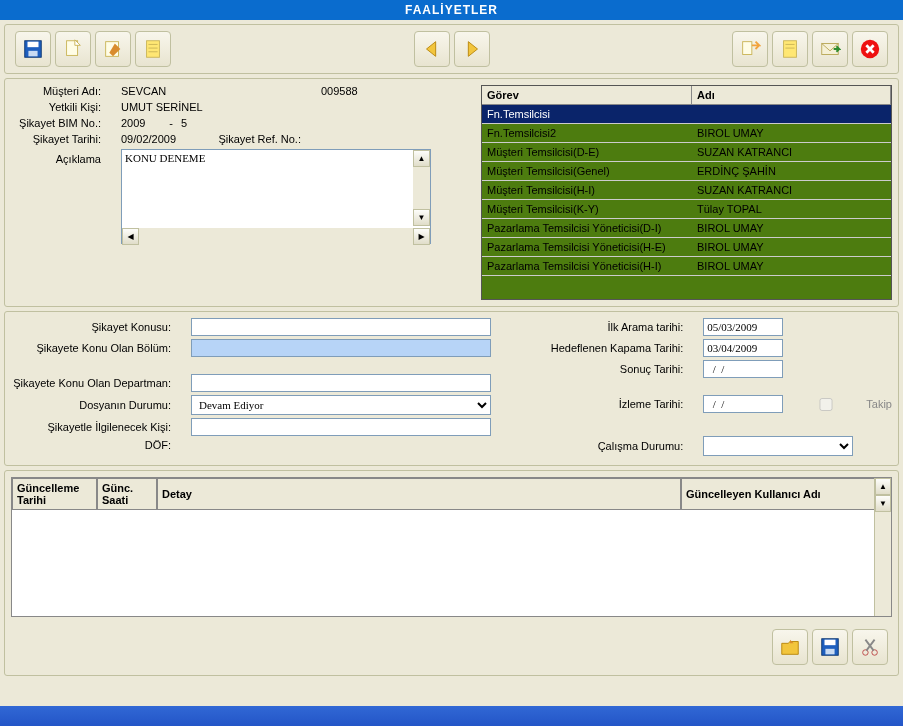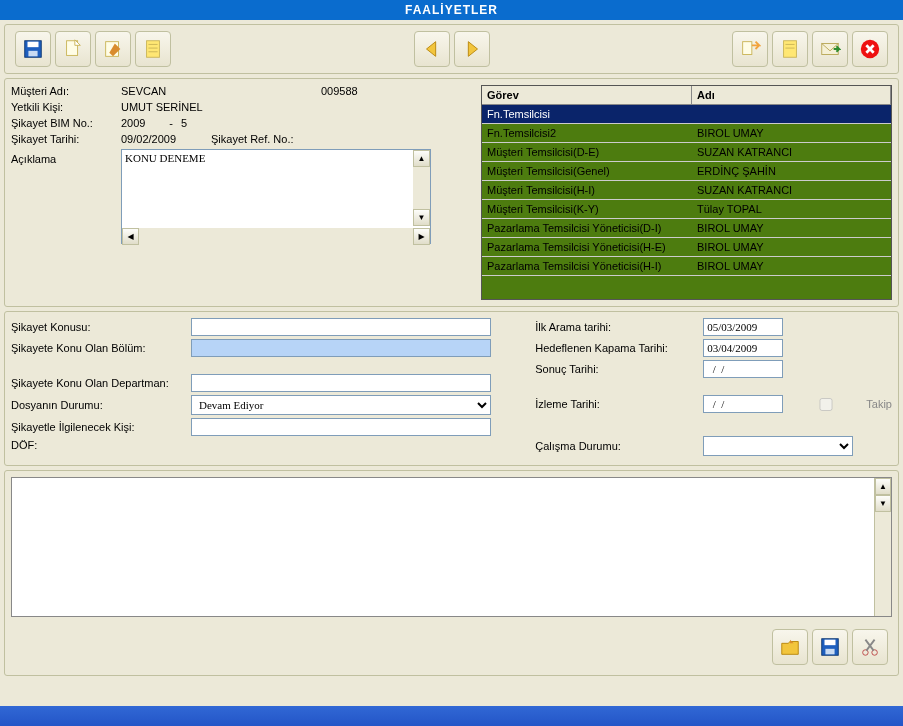--- a/index.html
+++ b/index.html
@@ -5,21 +5,21 @@
 * { box-sizing: border-box; margin: 0; padding: 0; }
 body { font-family: Tahoma, Arial, sans-serif; font-size: 11px; background: #ece9d8; width: 903px; height: 726px; overflow: hidden; }
 .titlebar { background: linear-gradient(#0a6cce, #0a6cce); color: #fff; font-weight: bold; font-size: 12px; text-align: center; padding: 3px 0; letter-spacing: 1px; }
 .toolbar { padding: 6px 10px; display: flex; align-items: center; border: 1px solid #c0c0a0; margin: 4px; background: #ece9d8; border-radius: 3px; }
 .toolbar-left, .toolbar-center, .toolbar-right { display: flex; gap: 4px; }
 .toolbar-center { flex: 1; justify-content: center; }
 .tbtn { width: 36px; height: 36px; border: 1px solid #c0c0a0; border-radius: 4px; background: linear-gradient(#f8f6ec, #e8e4d0); display: flex; align-items: center; justify-content: center; cursor: pointer; }
 .tbtn svg { width: 22px; height: 22px; }
 .panel { border: 1px solid #c0c0a0; margin: 4px; padding: 6px; background: #ece9d8; border-radius: 3px; position: relative; }
 .row { display: flex; align-items: center; margin-bottom: 4px; }
-.lbl { padding-right: 2px; color: #000; }
+.lbl { text-align: right; padding-right: 20px; color: #000; }
 .val { color: #000; }
 input[type=text], textarea, select { font-family: Tahoma; font-size: 11px; border: 1px solid #7f9db9; background: #fff; padding: 2px 3px; }
 .topflex { display: flex; gap: 10px; }
 .topleft { width: 460px; }
 .topright { flex: 1; border: 1px solid #555; background: #4d7c0f; height: 215px; overflow-y: scroll; }
 .grid-head { display: flex; background: #ece9d8; font-weight: bold; border-bottom: 1px solid #888; }
 .grid-head div { padding: 3px 5px; border-right: 1px solid #888; }
 .grid-row { display: flex; border-bottom: 1px solid #ccc; cursor: pointer; }
 .grid-row.selected { background: #0a246a; color: #fff; }
 .grid-row div { padding: 3px 5px; white-space: nowrap; overflow: hidden; }
@@ -256,20 +256,26 @@
       <div class="frow">
           <div class="lbl">Çalışma Durumu:</div>
           <select style="width:150px"><option></option></select>
         </div>
     </div>
   </div>
 </div>
 
 <div class="panel">
   <div class="detailgrid">
+    <div class="dg-head">
+      <div style="width:85px">Güncelleme Tarihi</div>
+      <div style="width:60px">Günc. Saati</div>
+      <div style="flex:1">Detay</div>
+      <div style="width:210px">Güncelleyen Kullanıcı Adı</div>
+    </div>
     <div class="dg-scroll">
         <div class="arr">▲</div>
         <div style="flex:1"></div>
         <div class="arr">▼</div>
       </div>
   </div>
   <div class="bottom-btns">
     <div class="tbtn">
         <svg viewBox="0 0 24 24">
           <path d="M3 8 L10 8 L12 6 L21 6 L21 20 L3 20 Z" fill="#f2c53d" stroke="#b8860b"></path>

